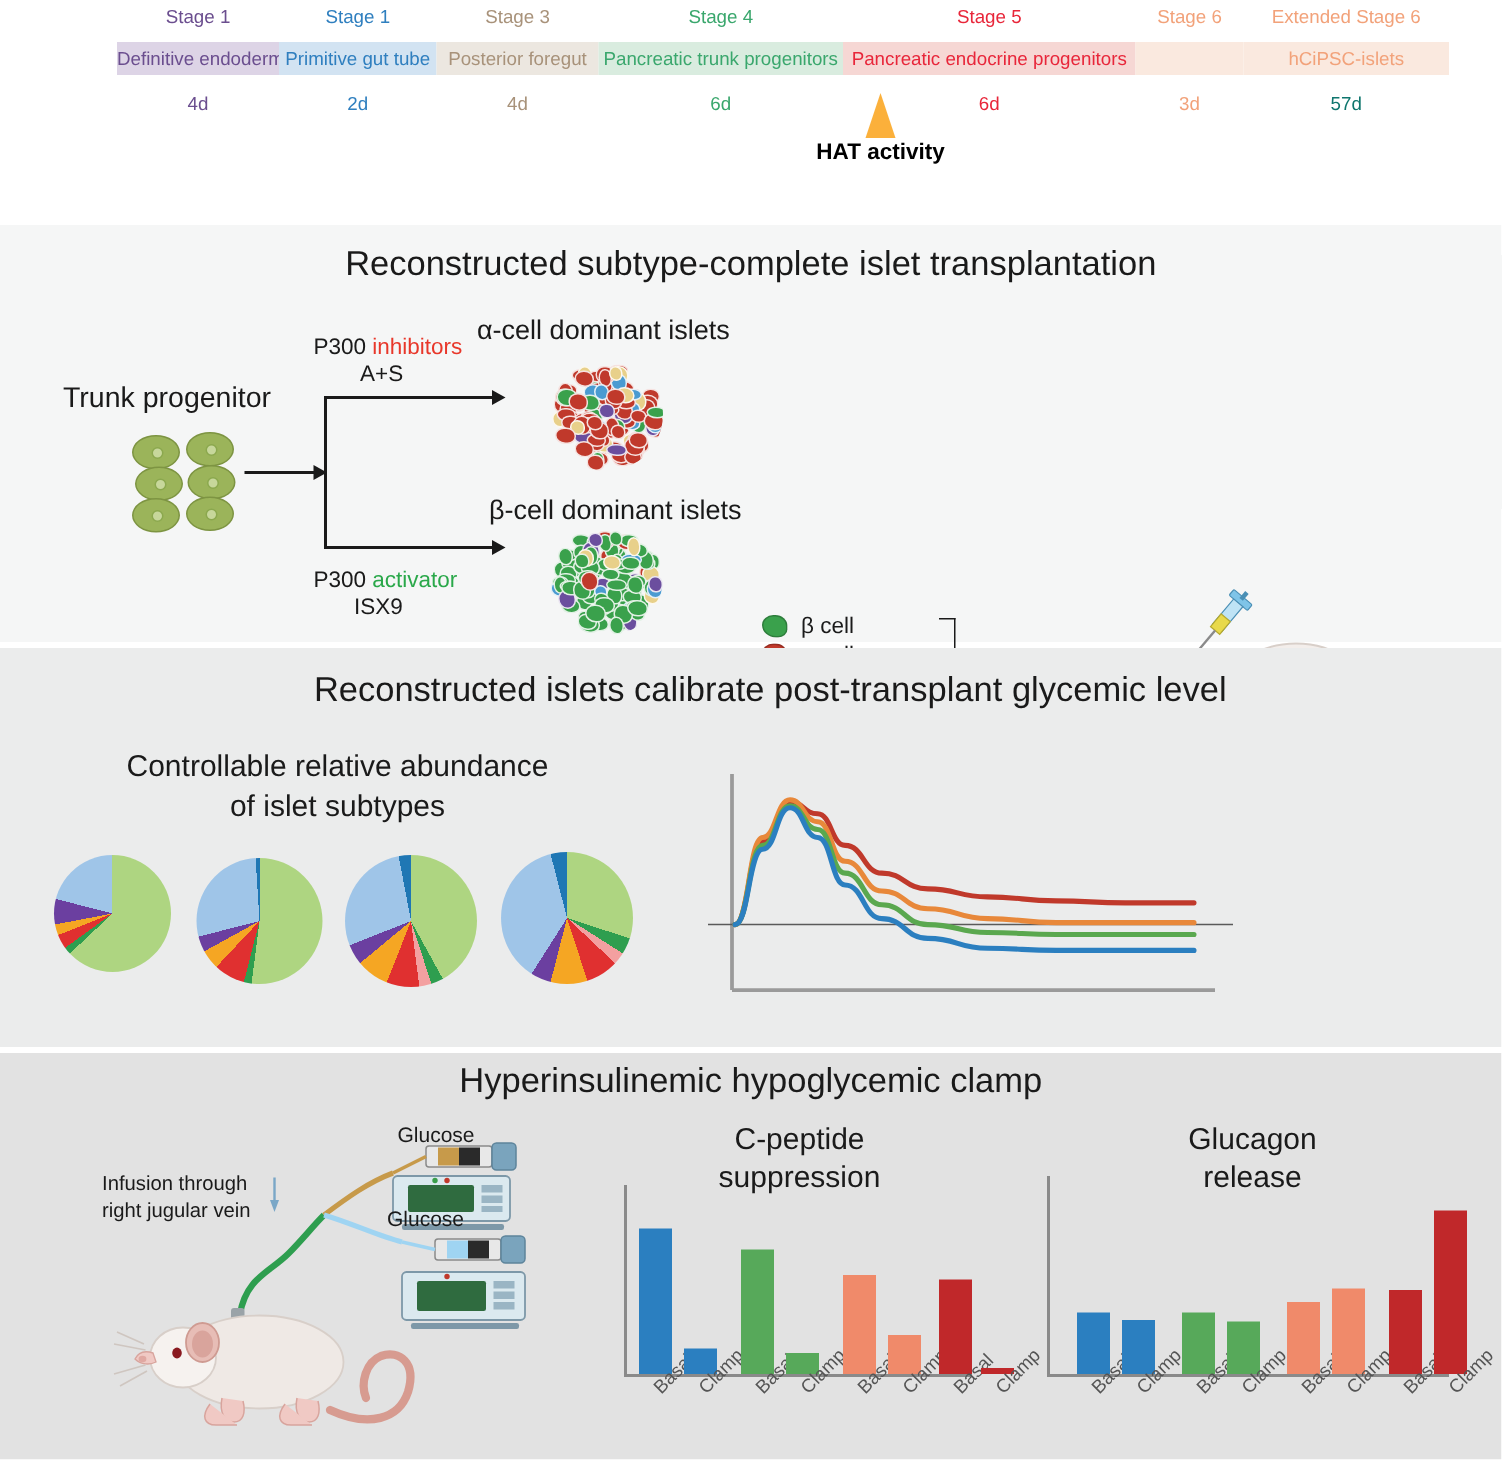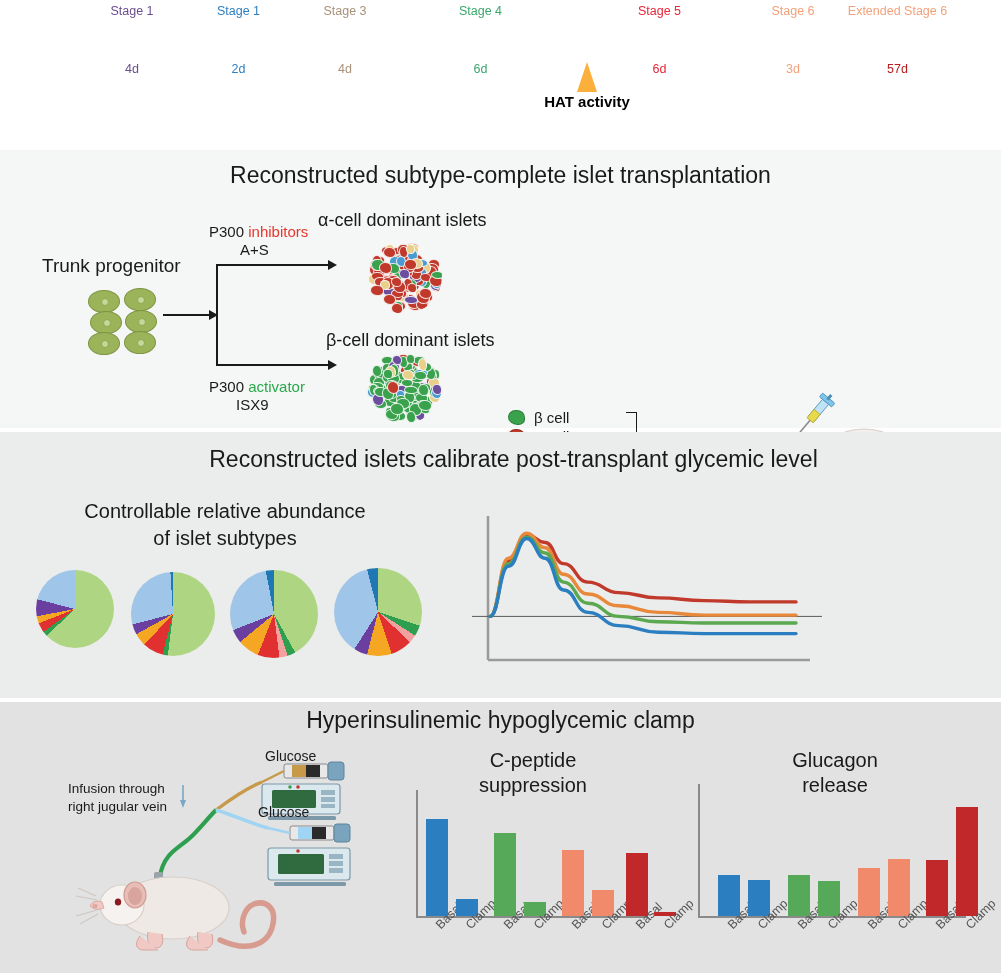--- a/index.html
+++ b/index.html
@@ -251,28 +251,37 @@
 <div id="panel-timeline">
   <div class="stage-label-row" id="stage-label-row">
       <div class="stage-label" style="width: 108px; color: rgb(107, 78, 143);">Stage 1</div>
       <div class="stage-label" style="width: 105px; color: rgb(47, 127, 191);">Stage 1</div>
       <div class="stage-label" style="width: 108px; color: rgb(168, 146, 122);">Stage 3</div>
       <div class="stage-label" style="width: 163px; color: rgb(58, 167, 109);">Stage 4</div>
       <div class="stage-label" style="width: 195px; color: rgb(232, 38, 58);">Stage 5</div>
       <div class="stage-label" style="width: 72px; color: rgb(242, 162, 122);">Stage 6</div>
       <div class="stage-label" style="width: 137px; color: rgb(242, 162, 122);">Extended Stage 6</div>
     </div>
+  <div class="stage-bar-row" id="stage-bar-row">
+      <div class="stage-chip" style="width: 108px; color: rgb(107, 78, 143); background: rgb(221, 212, 230);">Definitive endoderm</div>
+      <div class="stage-chip" style="width: 105px; color: rgb(47, 127, 191); background: rgb(210, 227, 242);">Primitive gut tube</div>
+      <div class="stage-chip" style="width: 108px; color: rgb(168, 146, 122); background: rgb(236, 231, 224);">Posterior foregut</div>
+      <div class="stage-chip" style="width: 163px; color: rgb(58, 167, 109); background: rgb(217, 236, 223);">Pancreatic trunk progenitors</div>
+      <div class="stage-chip" style="width: 195px; color: rgb(232, 38, 58); background: rgb(246, 215, 212);">Pancreatic endocrine progenitors</div>
+      <div class="stage-chip" style="width: 72px; color: rgb(242, 162, 122); background: rgb(250, 233, 223);"></div>
+      <div class="stage-chip" style="width: 137px; color: rgb(242, 162, 122); background: rgb(250, 233, 223);">hCiPSC-islets</div>
+    </div>
   <div class="stage-dur-row" id="stage-dur-row">
       <div class="stage-dur" style="width: 108px; color: rgb(107, 78, 143);">4d</div>
       <div class="stage-dur" style="width: 105px; color: rgb(47, 127, 191);">2d</div>
       <div class="stage-dur" style="width: 108px; color: rgb(168, 146, 122);">4d</div>
       <div class="stage-dur" style="width: 163px; color: rgb(58, 167, 109);">6d</div>
       <div class="stage-dur" style="width: 195px; color: rgb(232, 38, 58);">6d</div>
       <div class="stage-dur" style="width: 72px; color: rgb(242, 162, 122);">3d</div>
-      <div class="stage-dur" style="width: 137px; color: #b91c1c;">57d</div>
+      <div class="stage-dur" style="width: 137px; color: #0f766e;">57d</div>
     </div>
 
   <div id="hat-marker">
       <div class="tri"></div>
     </div>
   <div id="hat-label">HAT activity</div>
 </div>
 
 <div class="panel" id="panel-transplant">
   <div class="panel-title">Reconstructed subtype-complete islet transplantation</div>

